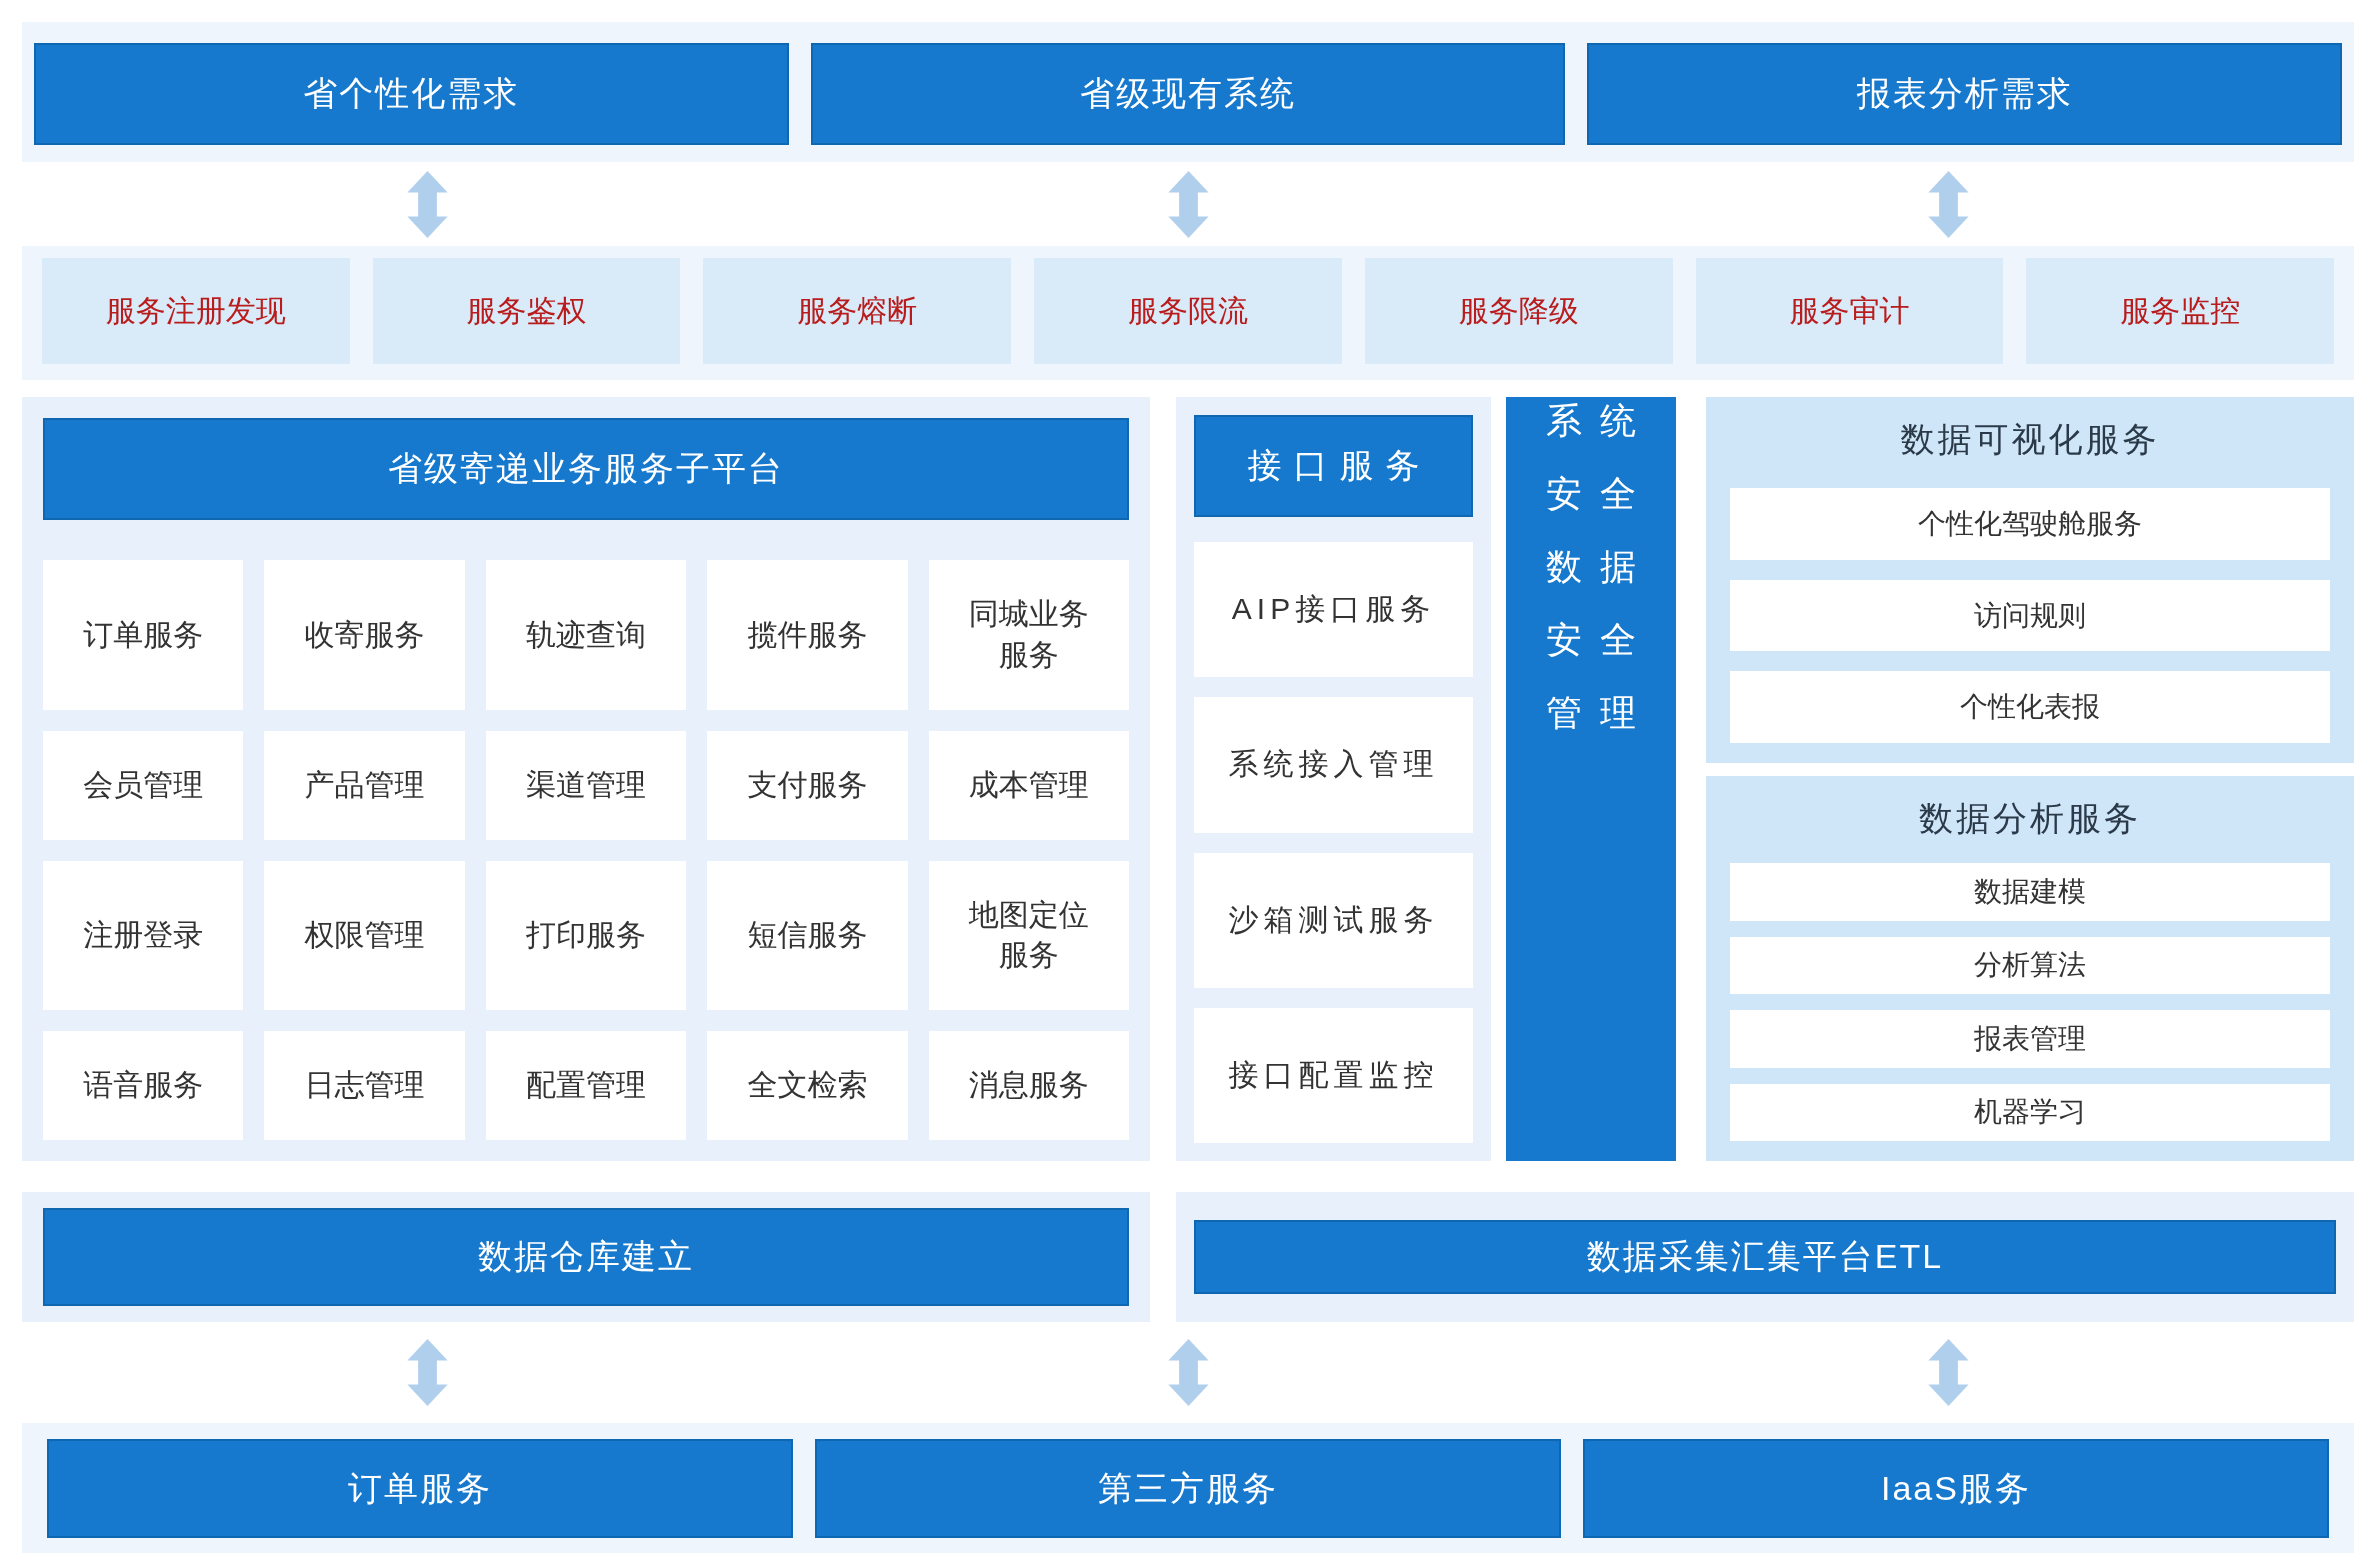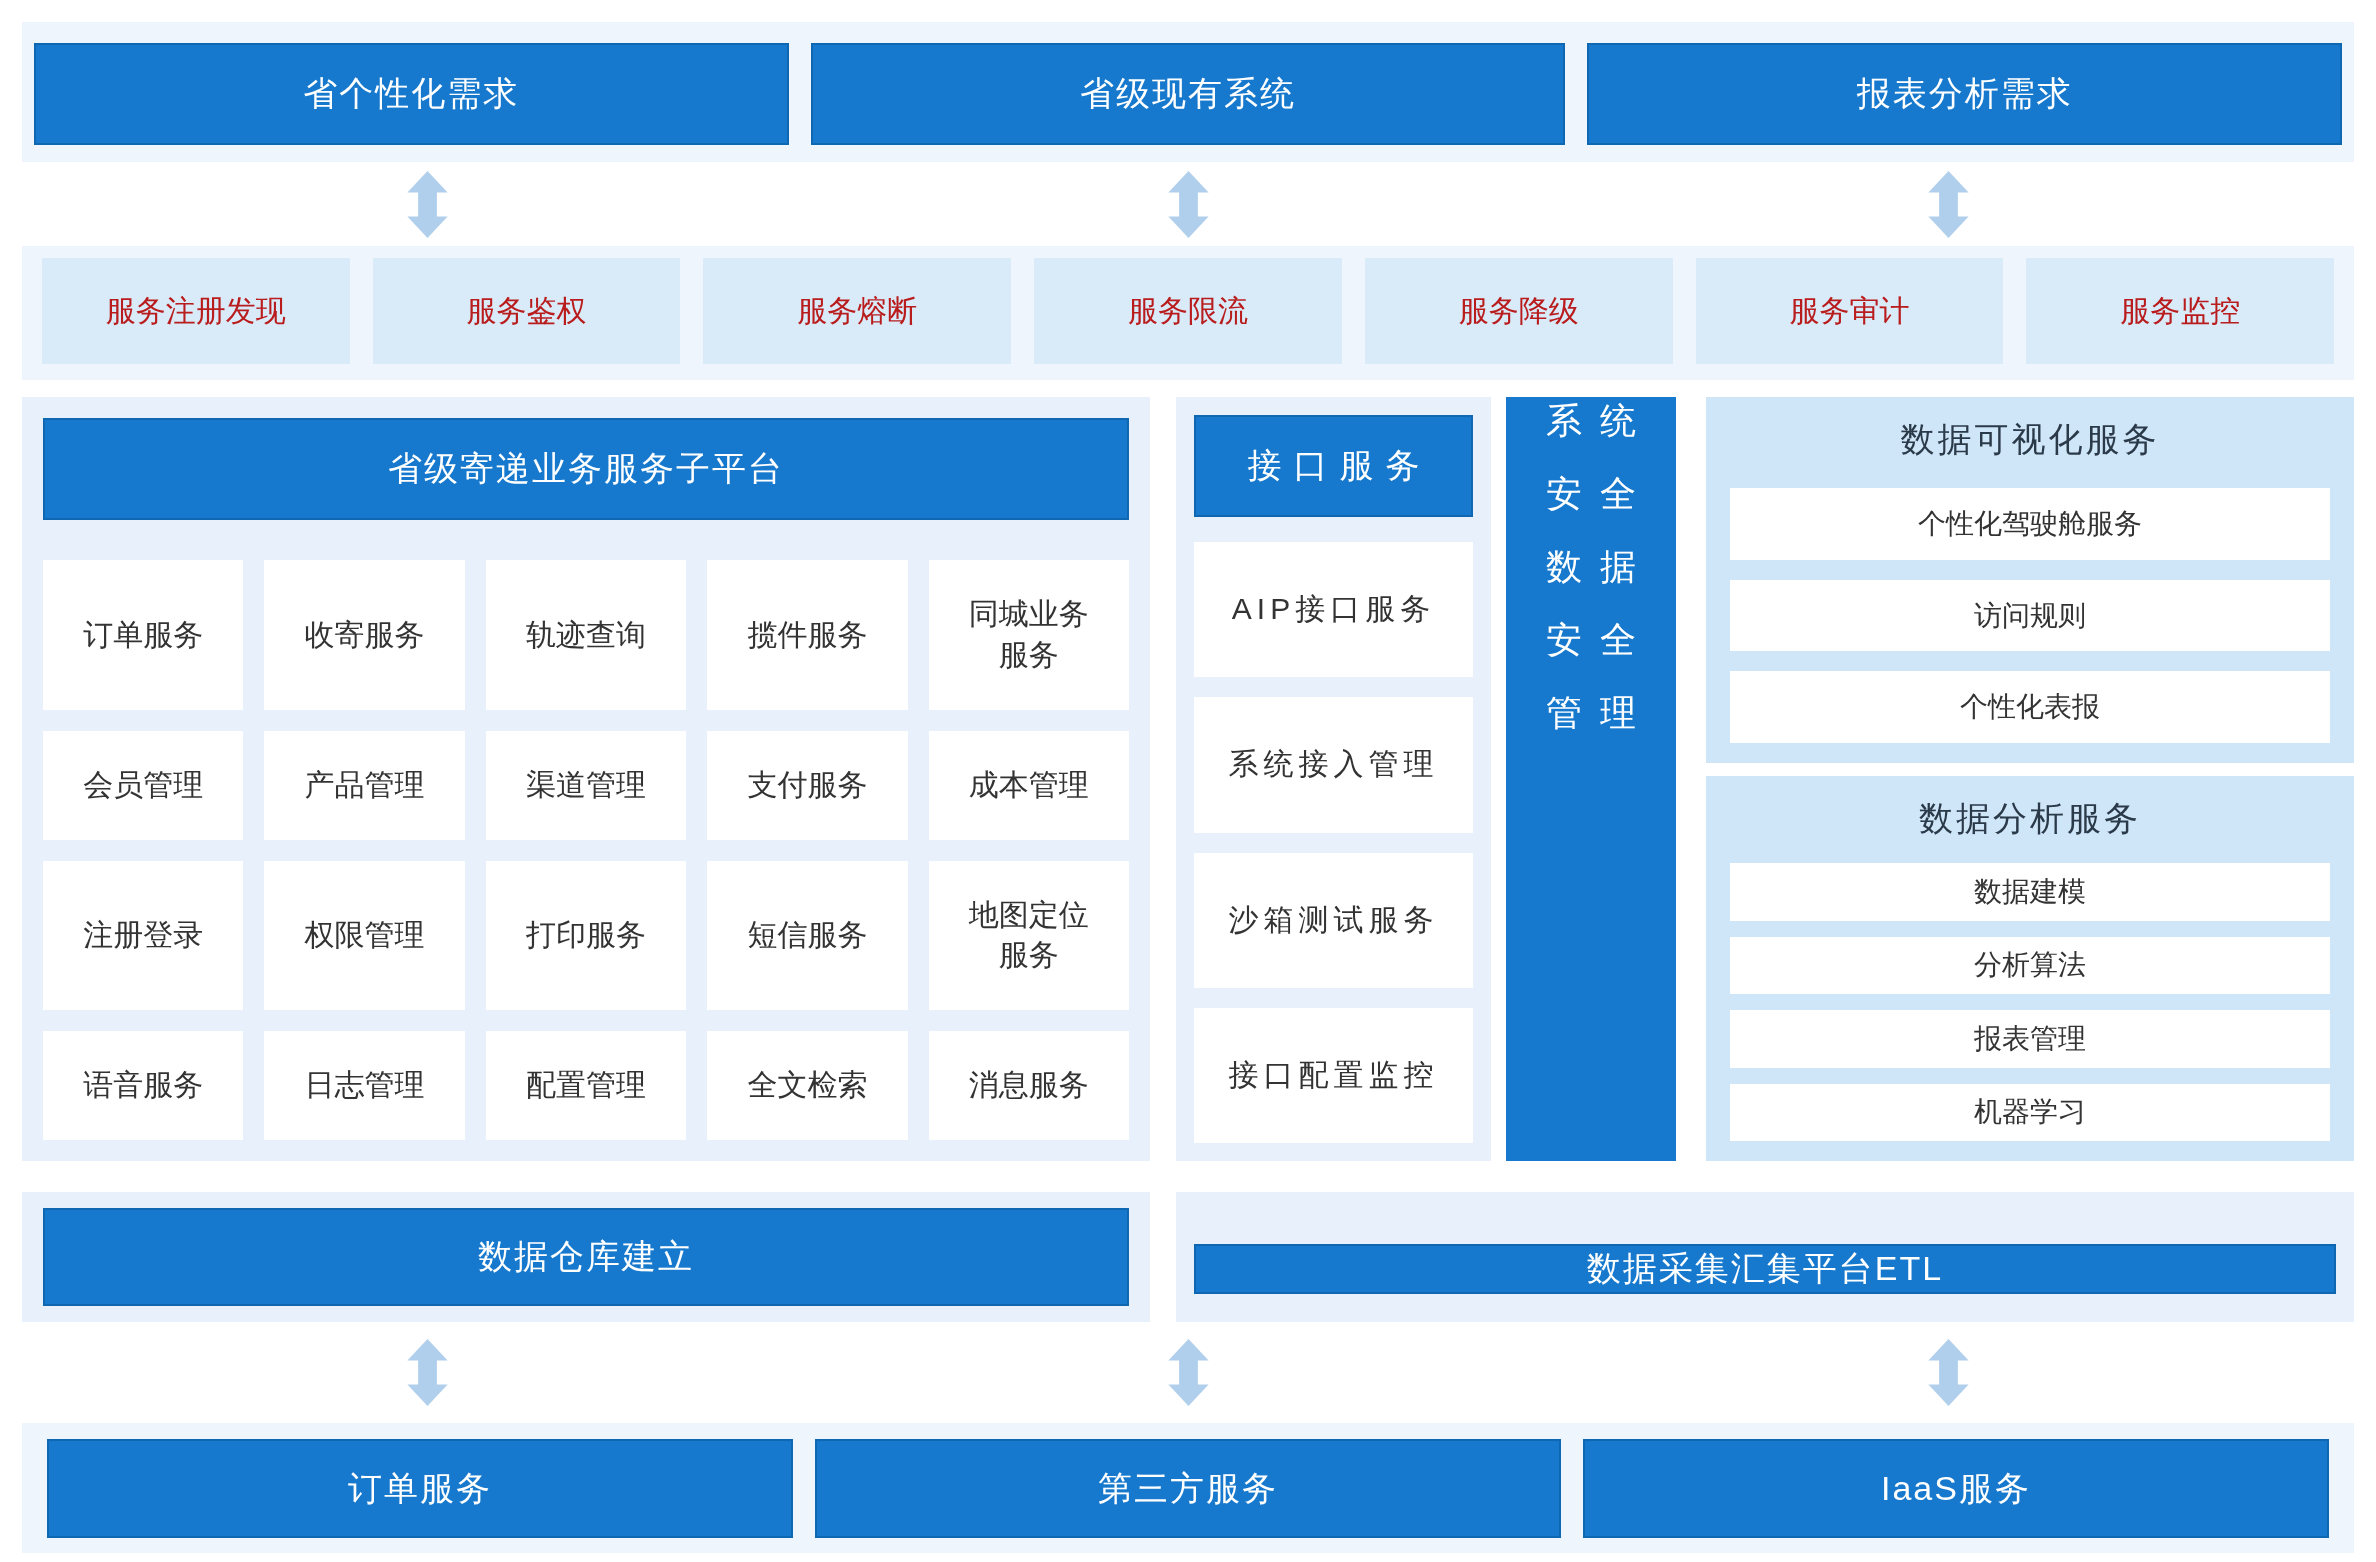--- a/index.html
+++ b/index.html
@@ -78,21 +78,21 @@
     height: 57px; flex: none; color: #2b3a49; font-size: 34px; font-weight: 500; letter-spacing: 3px;
     display: flex; align-items: center; justify-content: center;
   }
   .vcell {
     flex: 1; background: #ffffff; color: #333; font-size: 28px;
     display: flex; align-items: center; justify-content: center; text-align: left;
   }
 
   .lower-row { height: 130px; margin-top: 31px; display: flex; }
   .lower-left { width: 1128px; margin-right: 26px; background: #e8f1fb; padding: 16px 21px; display: flex; }
-  .lower-right { flex: 1; background: #e8f1fb; padding: 28px 18px; display: flex; align-items: flex-end; }
+  .lower-right { flex: 1; background: #e8f1fb; padding: 28px 18px; display: flex; }
 </style>
 </head>
 <body>
 
 <div class="page">
 
   <div class="strip top-strip">
     <div class="banner">省个性化需求</div>
     <div class="banner">省级现有系统</div>
     <div class="banner">报表分析需求</div>

